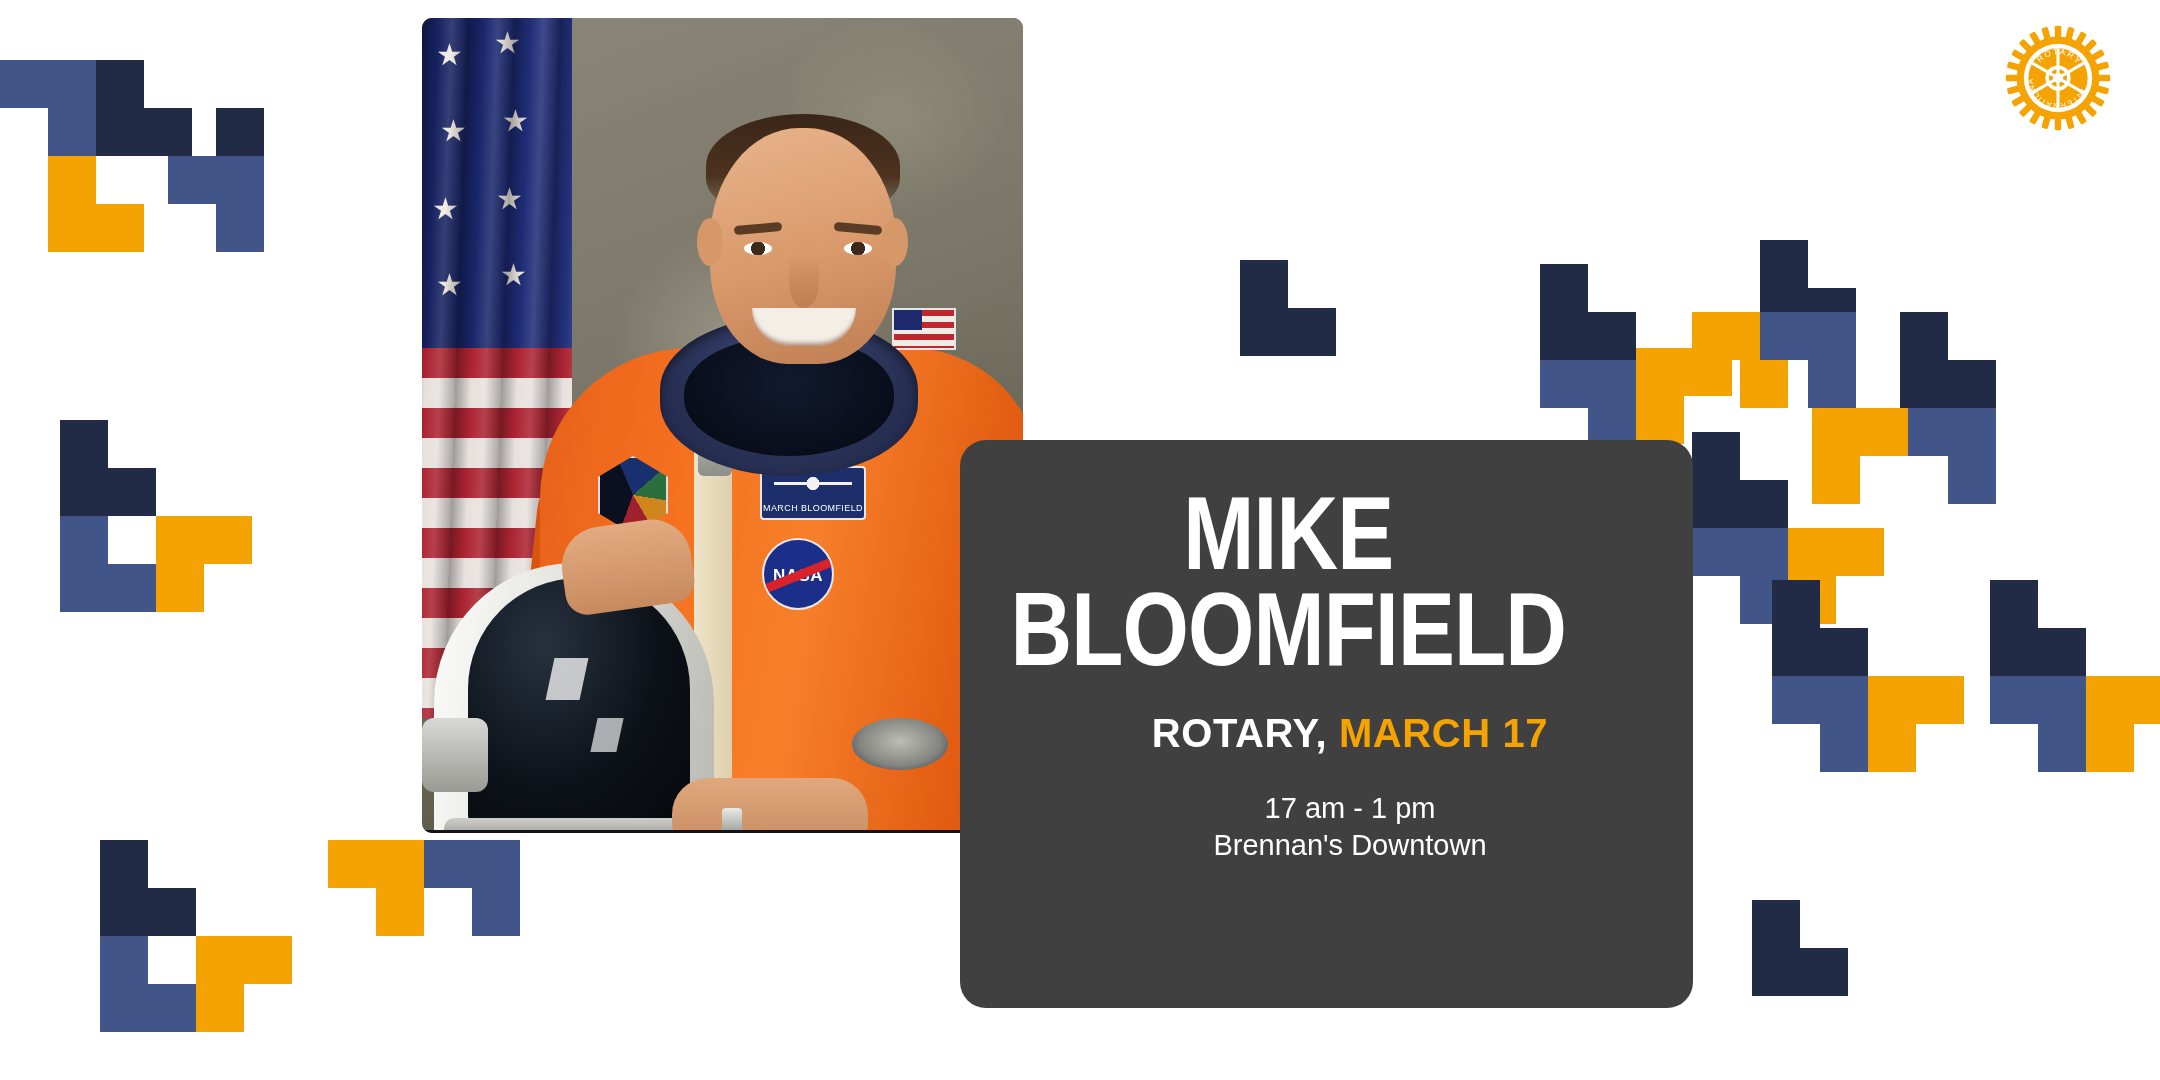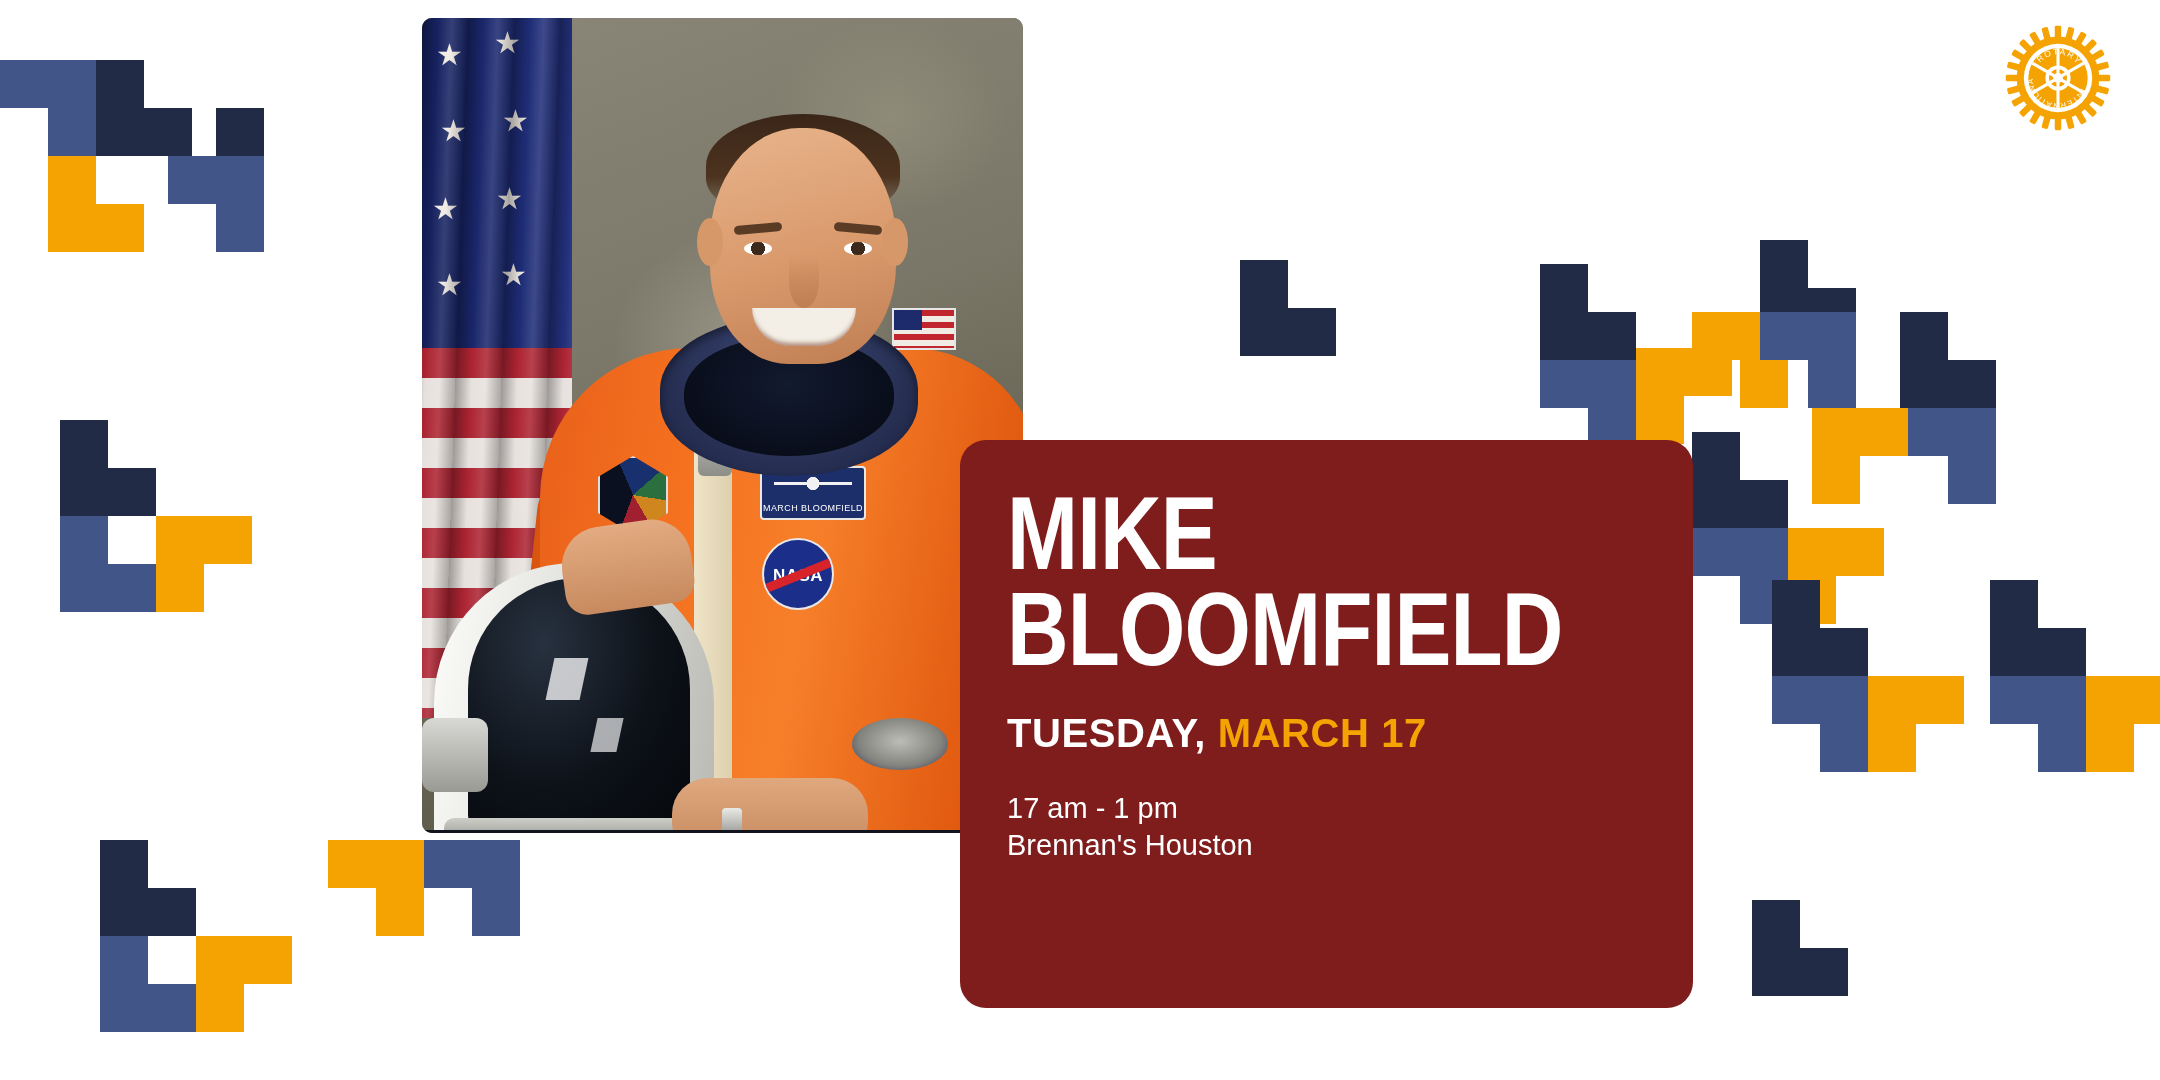--- a/index.html
+++ b/index.html
@@ -131,22 +131,23 @@
   .patch-flag::before { content:""; position:absolute; left:0; top:0; width:28px; height:20px;
       background:#1d2a6b; }
   .wrist-ring { left:430px; top:700px; width:96px; height:52px;
       background:radial-gradient(ellipse at 50% 45%, #bdbdb8 0%, #84847f 60%, #2a3050 100%);
       border-radius:50%; }
   .table { left:0; top:812px; width:601px; height:30px; background:#11141c; }
 
   
   #info-panel {
     position:absolute; left:960px; top:440px; width:733px; height:568px;
-    background:#7f1d1d; border-radius:26px; z-index:8;
+    background:#404040; border-radius:26px; z-index:8;
     padding:46px 0 0 47px;
+    text-align:center;
   }
   #speaker-name { color:#ffffff; font-weight:bold; letter-spacing:-1px;
     font-size:104px; line-height:.92; font-family:"Liberation Sans Narrow","Liberation Sans",sans-serif;
     transform:scaleX(.82); transform-origin:left center; white-space:nowrap; }
   #speaker-name .ln { display:block; }
   #event-date { margin-top:34px; font-size:40px; font-weight:bold; letter-spacing:.6px; }
   #event-date .day { color:#ffffff; }
   #event-date .md { color:#F5A303; }
   #event-time, #event-venue { color:#ffffff; font-size:29px; line-height:1.28; font-weight:normal; }
   #event-time { margin-top:34px; }
@@ -360,25 +361,25 @@
     <div class="ph ring"></div>
     <div class="ph table"></div>
   </div>
 
   <div id="info-panel">
     <div id="speaker-name">
       <span class="ln">MIKE</span>
       <span class="ln">BLOOMFIELD</span>
     </div>
     <div id="event-date">
-      <span class="day">TUESDAY,</span>
+      <span class="day">ROTARY,</span>
       <span class="md">MARCH 17</span>
     </div>
     <div id="event-time">17 am - 1 pm</div>
-    <div id="event-venue">Brennan's Houston</div>
+    <div id="event-venue">Brennan's Downtown</div>
   </div>
 
   <div id="rotary-logo">
     <svg id="rotary-wheel" viewBox="0 0 120 120">
       <g id="cogs" fill="#F5A303">
           <rect x="56.4" y="2" width="7.2" height="14" rx="1.6" transform="rotate(0 60 60)"></rect>
           <rect x="56.4" y="2" width="7.2" height="14" rx="1.6" transform="rotate(14.999999999999998 60 60)"></rect>
           <rect x="56.4" y="2" width="7.2" height="14" rx="1.6" transform="rotate(29.999999999999996 60 60)"></rect>
           <rect x="56.4" y="2" width="7.2" height="14" rx="1.6" transform="rotate(45 60 60)"></rect>
           <rect x="56.4" y="2" width="7.2" height="14" rx="1.6" transform="rotate(59.99999999999999 60 60)"></rect>

